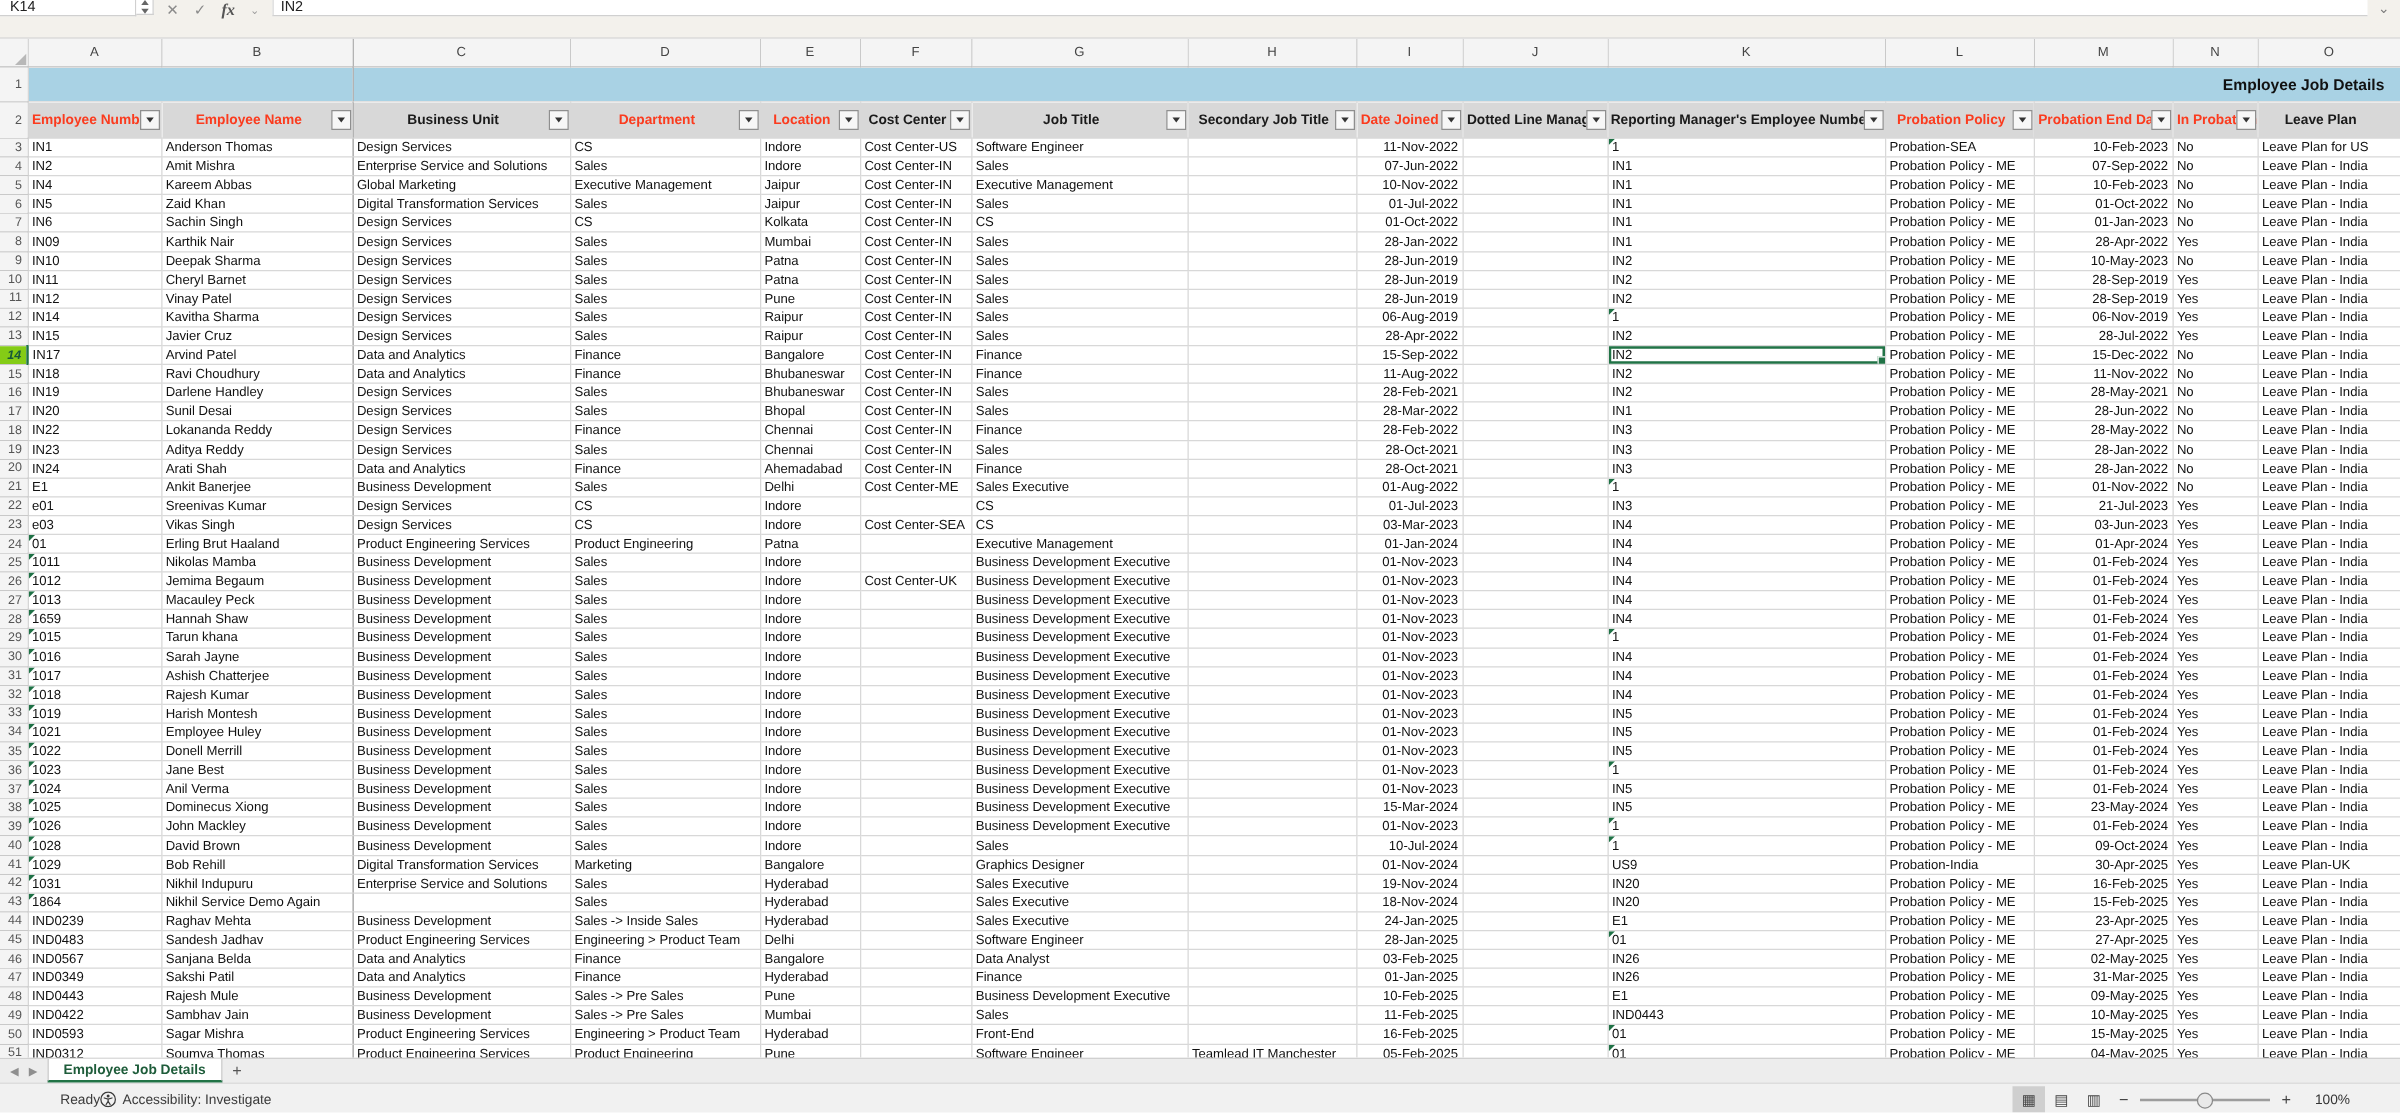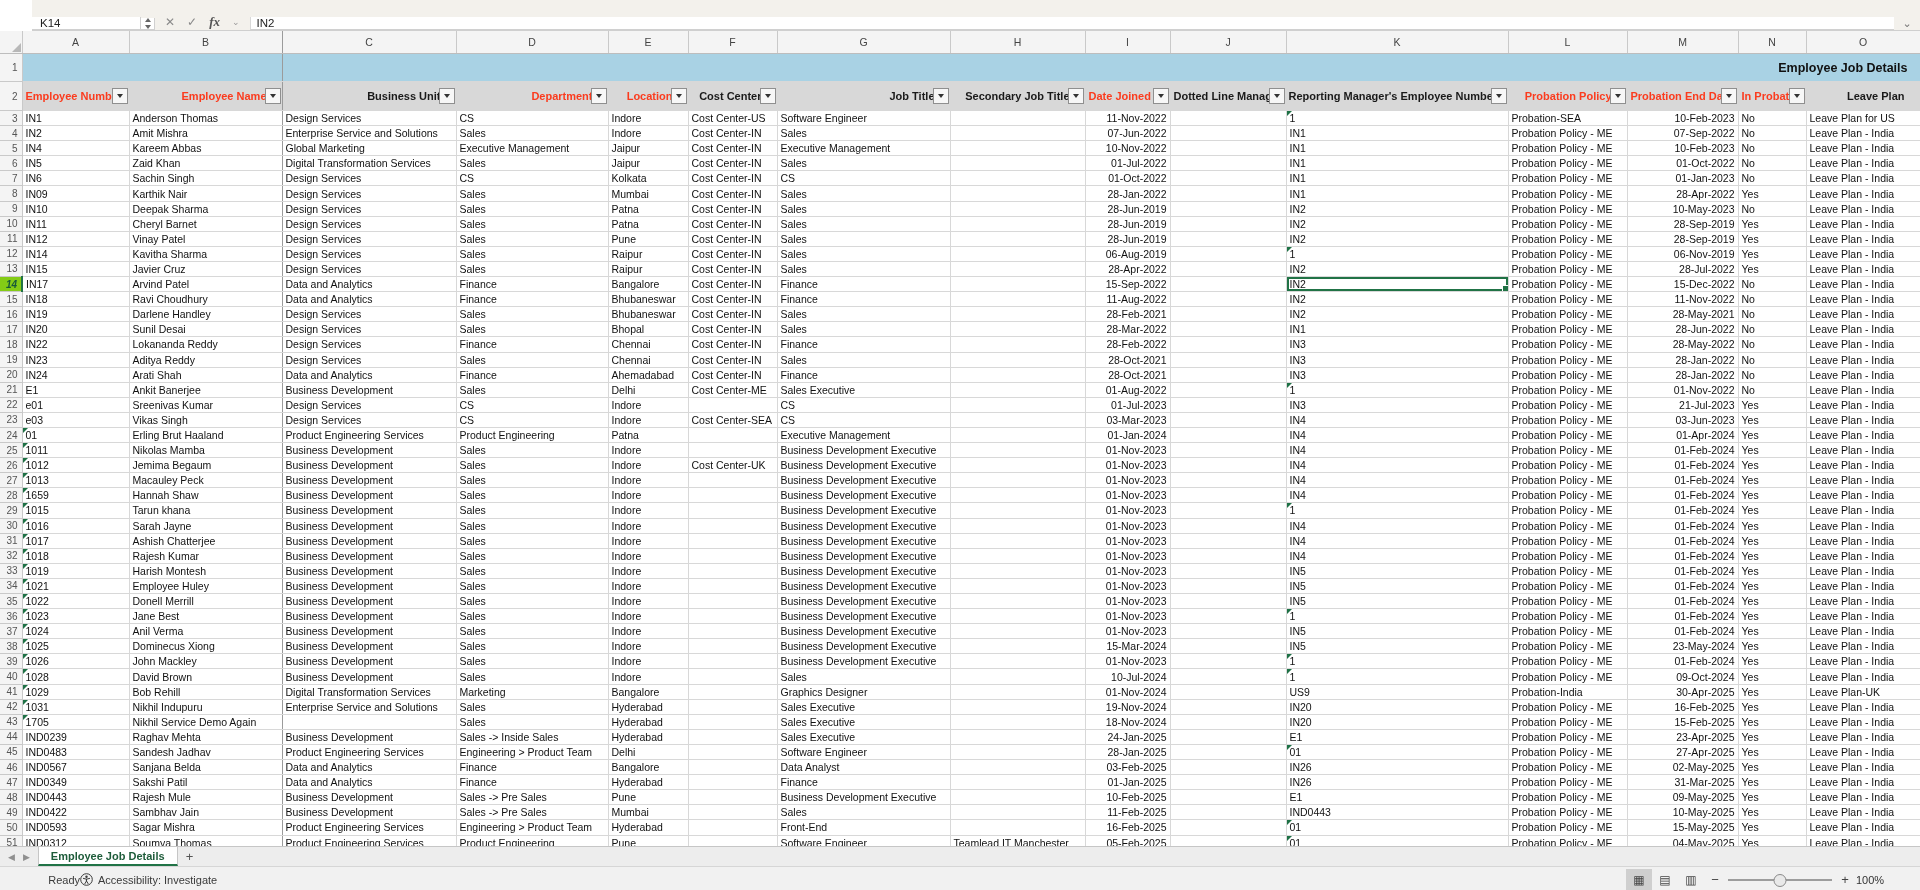--- a/index.html
+++ b/index.html
@@ -1,19 +1,19 @@
 <!DOCTYPE html>
 <html style="--banner: #A9D2E4; --hdrfill: #D8D8D8; --red: #FB3B1E; --green: #217346;"><head>
 <meta charset="utf-8">
 <style>
   html,body{margin:0;padding:0;width:1920px;height:890px;overflow:hidden;background:#fff;
     font-family:"Liberation Sans", sans-serif; -webkit-font-smoothing:antialiased;}
   :root{--banner:#A9D2E4;--hdrfill:#D8D8D8;--red:#FB3B1E;--green:#217346;--grid:#D8D8D8;--chrome:#F3F1EC;}
   
-  .fbar{height:30px;background:var(--chrome);display:flex;align-items:flex-end;border-bottom:1px solid #cfcfcf;margin-left:32px;}
+  .fbar{height:30px;background:var(--chrome);display:flex;align-items:flex-start;border-bottom:1px solid #cfcfcf;}
   .namebox{width:100px;background:#fff;border:1px solid #d0d0d0;border-top:none;border-left:none;
     display:flex;align-items:center;padding-left:8px;font-size:11.5px;color:#222;}
   .spin{width:13px;background:#fff;border-right:1px solid #d0d0d0;border-bottom:1px solid #d0d0d0;
     display:flex;flex-direction:column;align-items:center;justify-content:center;gap:3px;}
   .spin i{width:0;height:0;border-left:3.5px solid transparent;border-right:3.5px solid transparent;}
   .spin .up{border-bottom:4px solid #666;}
   .spin .dn{border-top:4px solid #666;}
   .fb-btns{display:flex;align-items:center;gap:12px;padding:0 10px;color:#8a8a8a;font-size:12px;}
   .fb-btns .fx{font-style:italic;font-family:"Liberation Serif",serif;font-weight:bold;color:#555;font-size:13px;}
   .fb-btns .mini{font-size:9px;color:#9a9a9a;}
@@ -28,21 +28,21 @@
   tr.letters th{height:22px;background:#F4F4F4;border-right:1px solid #C9C9C9;border-bottom:1px solid #BDBDBD;
     font-size:10.5px;color:#444;text-align:center;vertical-align:middle;}
   th.corner{background:#F4F4F4;}
   .corner .tri{position:absolute;right:1px;bottom:1px;width:0;height:0;
     border-left:9px solid transparent;border-bottom:9px solid #B8B8B8;}
   th.rh{background:#F4F4F4;border-right:1px solid #C9C9C9;border-bottom:1px solid #C9C9C9;
     font-size:10px;color:#555;text-align:right;padding-right:4px;vertical-align:middle;}
   tr.bannerrow td{height:27px;background:var(--banner);}
   td.bannercell{font-size:12.5px;font-weight:bold;color:#111;text-align:right;padding-right:12px;vertical-align:middle;}
   tr.hdrrow td{height:28px;background:var(--hdrfill);font-size:11px;font-weight:bold;color:#1a1a1a;
-    text-align:right;vertical-align:middle;padding:0 15px 0 2px;}
+    text-align:center;vertical-align:middle;padding:0 15px 0 2px;}
   tr.hdrrow td.hleft{text-align:left;padding-left:3px;}
   tr.hdrrow td.redh{color:var(--red);}
   .fbtn{position:absolute;right:1px;top:50%;transform:translateY(-50%);width:14px;height:14px;
     background:#F7F7F7;border:1px solid #8f8f8f;display:flex;align-items:center;justify-content:center;}
   .fbtn i{width:0;height:0;border-left:3.5px solid transparent;border-right:3.5px solid transparent;
     border-top:4.5px solid #333;}
   tr.r td{height:14.1px;line-height:14px;font-size:10.5px;color:#111;padding:0 3px 0 3px;vertical-align:middle;}
   tr.r td.num{text-align:right;}
   td.freeze,th.freeze{border-right:1px solid #9b9b9b !important;}
   
@@ -66,21 +66,21 @@
   .sb-ready{padding-left:22px;width:58px;text-align:right;}
   .sb-acc{display:flex;align-items:center;gap:5px;color:#3a3a3a;}
   .sb-acc svg{display:block;}
   .sb-fill{flex:1;}
   .vbtn{width:26px;height:21px;display:flex;align-items:center;justify-content:center;font-size:12px;color:#444;}
   .vbtn.on{background:#CFCFCF;}
   .zminus,.zplus{width:22px;text-align:center;color:#444;font-size:13px;}
   .ztrack{width:104px;height:2px;background:#9d9d9d;position:relative;margin:0 2px;}
   .zthumb{position:absolute;top:-5px;left:50%;transform:translateX(-50%);width:11px;height:11px;border-radius:50%;
     background:#E9E9E9;border:1px solid #8a8a8a;}
-  .zpct{width:52px;text-align:left;padding-right:12px;color:#333;}
+  .zpct{width:52px;text-align:center;padding-right:28px;color:#333;}
 </style>
 </head>
 <body>
 
 <div class="fbar">
   <div class="namebox">
     <span>K14</span>
   </div>
   <div class="spin">
     <i class="up"></i>
@@ -905,21 +905,21 @@
           <td class="num">19-Nov-2024</td>
           <td></td>
           <td>IN20</td>
           <td>Probation Policy - ME</td>
           <td class="num">16-Feb-2025</td>
           <td>Yes</td>
           <td>Leave Plan - India</td>
         </tr>
         <tr class="r">
           <th class="rh">43</th>
-          <td class="err">1705</td>
+          <td class="err">1864</td>
           <td class="freeze">Nikhil Service Demo Again</td>
           <td></td>
           <td>Sales</td>
           <td>Hyderabad</td>
           <td></td>
           <td>Sales Executive</td>
           <td></td>
           <td class="num">18-Nov-2024</td>
           <td></td>
           <td>IN20</td>

